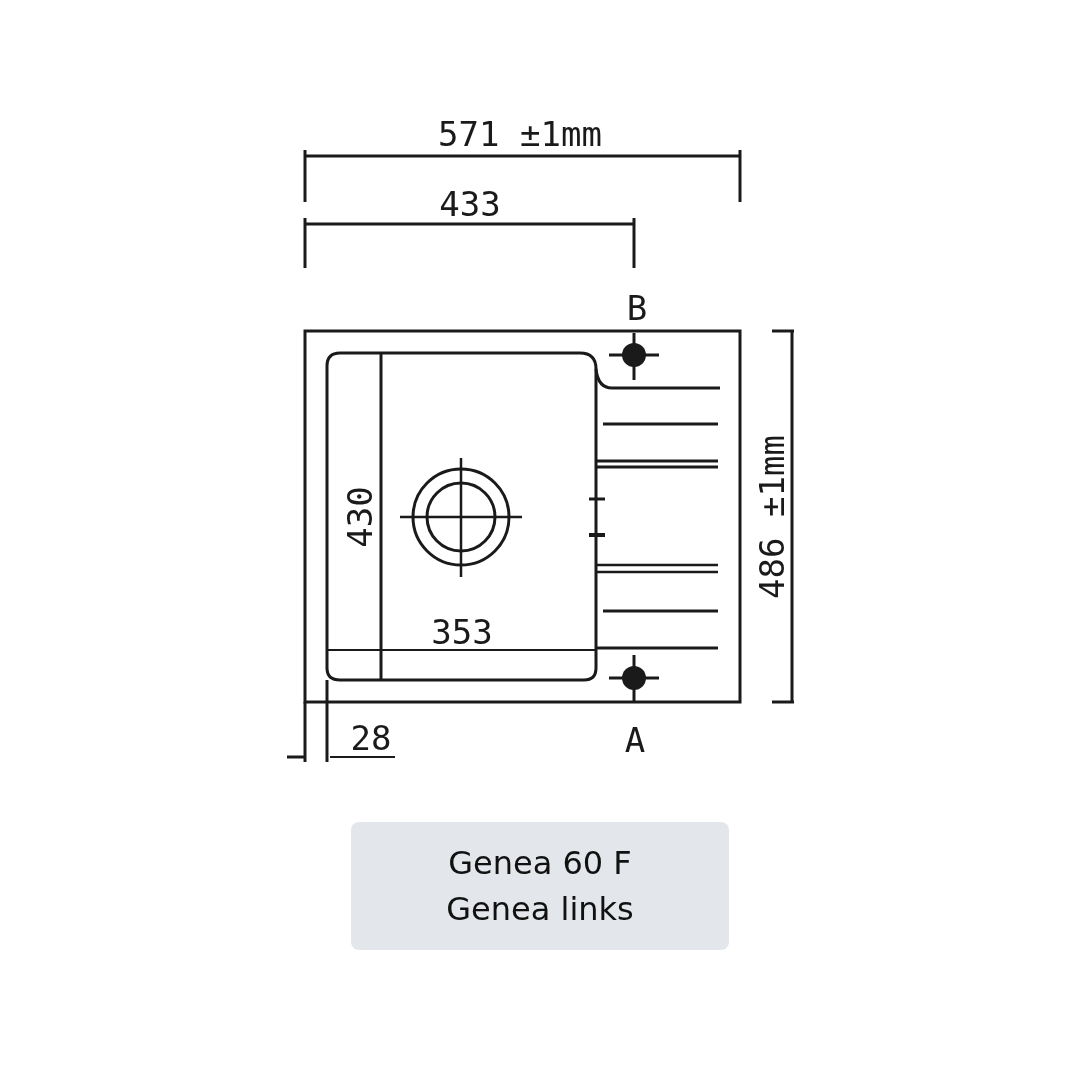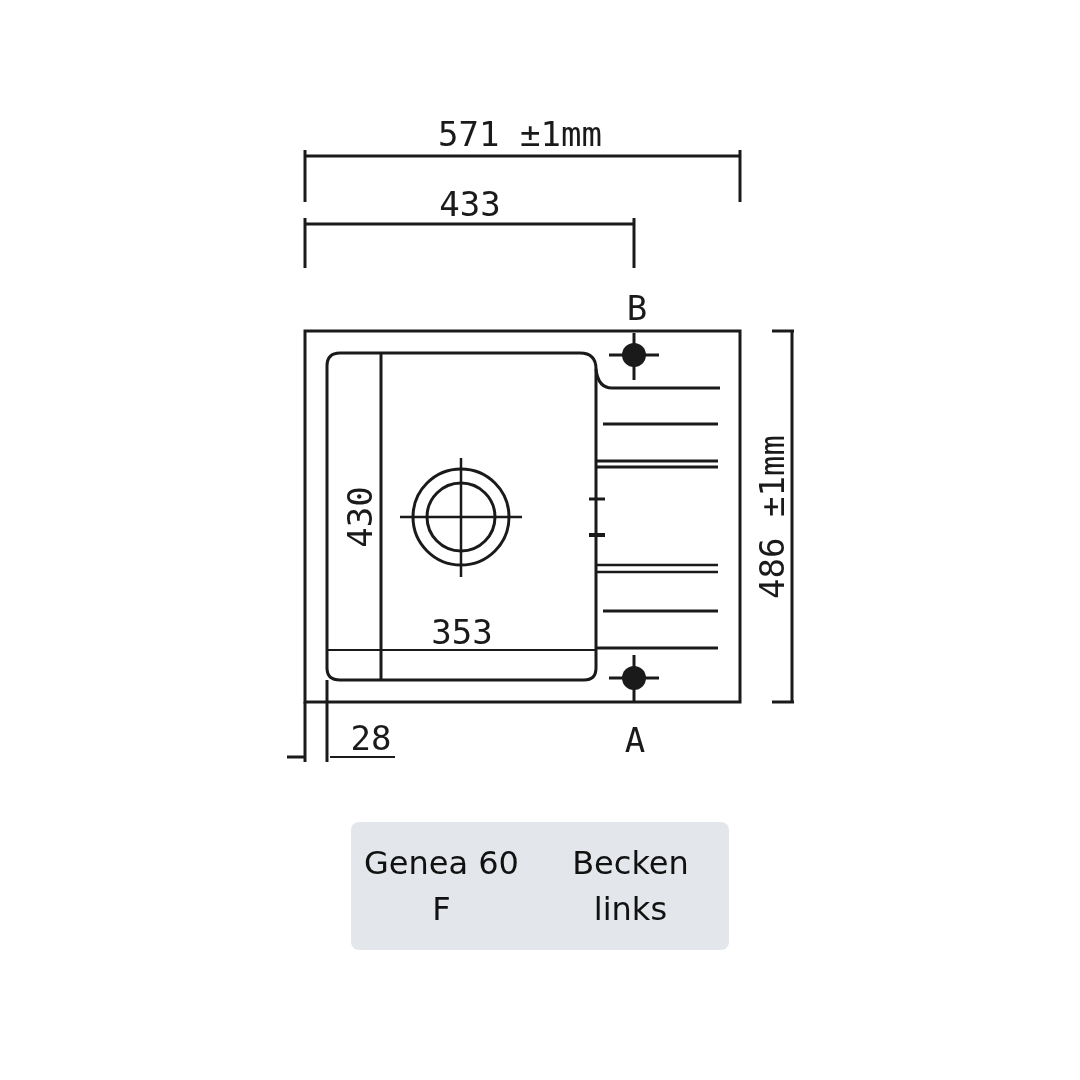--- a/index.html
+++ b/index.html
@@ -3,21 +3,21 @@
 <meta charset="utf-8">
 <style>
   html, body { margin:0; padding:0; background:#ffffff; }
   body { width:1080px; height:1080px; position:relative; overflow:hidden; font-family:"DejaVu Sans", sans-serif; }
   #drawing { position:absolute; left:0; top:0; width:1080px; height:1080px; }
   .dim-text { font-family:"DejaVu Sans Mono", monospace; font-size:34px; fill:#1a1a1a; }
   .ln { stroke:#1a1a1a; fill:none; }
   .caption {
     position:absolute; left:351px; top:822px; width:378px; height:128px;
     background:#e3e6ea; border-radius:8px;
-    display:flex; align-items:center; justify-content:center;
+    display:flex; flex-direction:column; align-items:center; justify-content:center;
     color:#111111; font-family:"DejaVu Sans", sans-serif; font-size:32px; line-height:46px;
   }
   .caption span { display:block; text-align:center; }
 </style>
 </head>
 <body>
 
 <svg id="drawing" viewBox="0 0 1080 1080" xmlns="http://www.w3.org/2000/svg">
 
   <g>
@@ -95,14 +95,14 @@
     <line class="ln" x1="305" y1="702" x2="305" y2="762" stroke-width="3"></line>
     <line class="ln" x1="327" y1="680" x2="327" y2="762" stroke-width="3"></line>
     <line class="ln" x1="287" y1="757" x2="305" y2="757" stroke-width="3"></line>
     <line class="ln" x1="330" y1="757" x2="395" y2="757" stroke-width="2"></line>
     <text class="dim-text" x="371" y="750" text-anchor="middle">28</text>
   </g>
 </svg>
 
 <div class="caption">
   <span>Genea 60 F</span>
-  <span>Becken links</span>
+  <span>Genea links</span>
 </div>
 
 </body></html>

